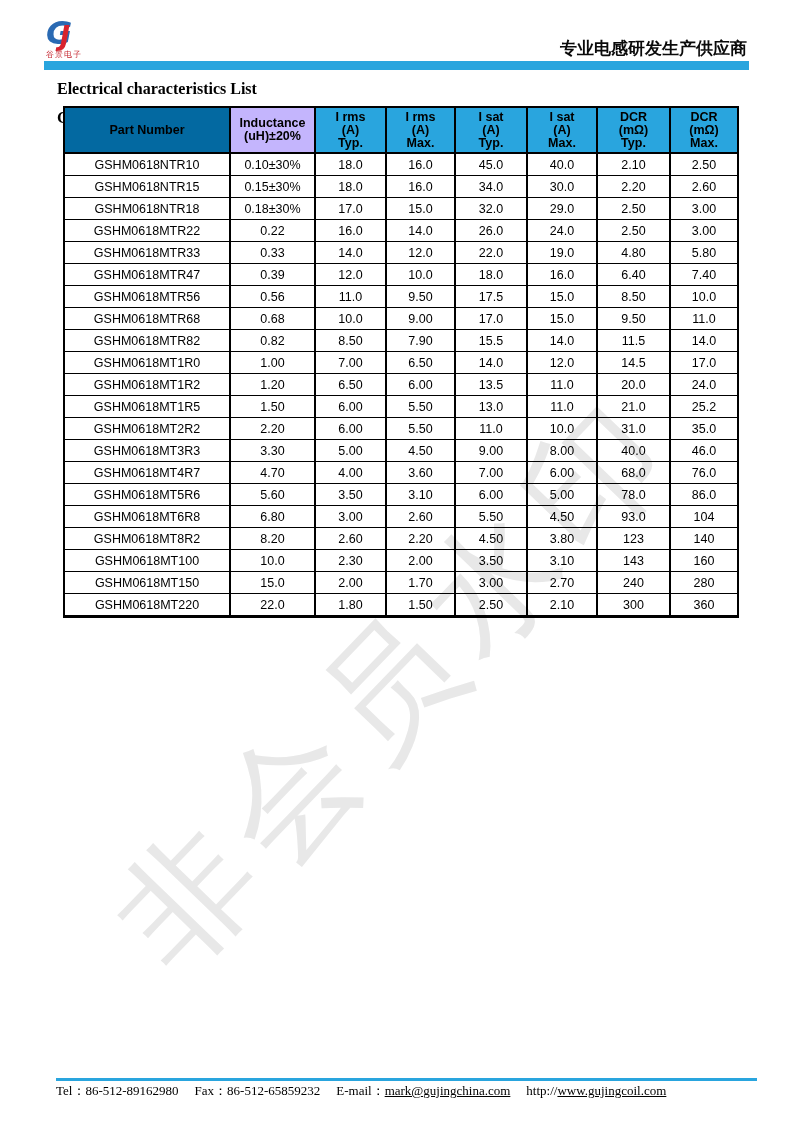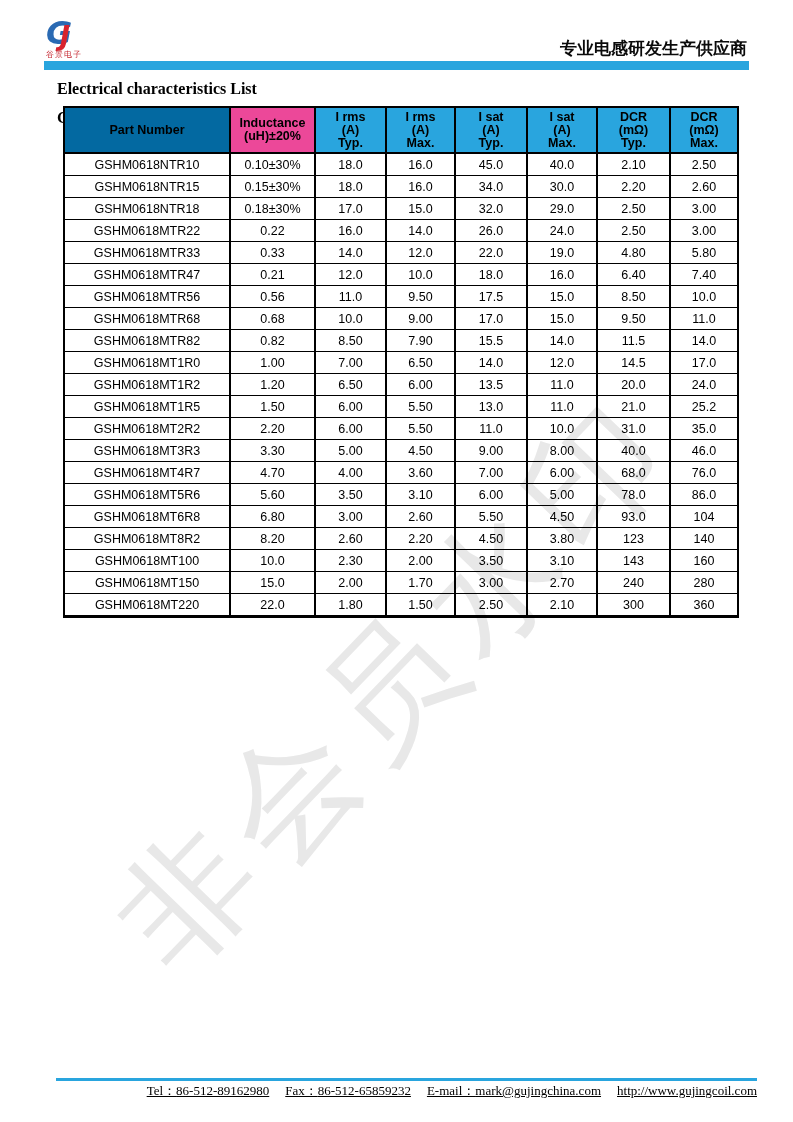--- a/index.html
+++ b/index.html
@@ -74,22 +74,22 @@
     height: 21px; text-align:center; vertical-align:middle;
     font-size:12.5px; color:#000;
     border:1px solid #000; border-left-width:2px; border-right-width:2px;
     padding:0; background:transparent;
   }
   table.spec tr:last-child td { border-bottom-width:3px; }
   
   .footer-line { position:absolute; left:56px; top:1078px; width:701px; height:3px; }
   .footer-text {
     position:absolute; left:56px; top:1082px; width:701px;
-    text-align:right; font-family:"Liberation Serif", serif;
-    font-size:13px; color:#000; white-space:nowrap;text-decoration:underline;
+    text-align:left; font-family:"Liberation Serif", serif;
+    font-size:13px; color:#000; white-space:nowrap;
   }
   .footer-text .grp { margin-right:16px; }
   .footer-text .grp:last-child { margin-right:0; }
   .link { text-decoration: underline; color:#000; cursor:pointer; }
 </style>
 </head>
 <body>
 
 <div class="page">
 
@@ -118,21 +118,21 @@
         <col style="width:72px">
           <col style="width:70px">
           <col style="width:73px">
           <col style="width:68px">
       </colgroup>
       <thead>
         <tr>
           <th style="background: #0369a1;">
             <div>Part Number</div>
           </th>
-          <th style="background: #ec4899;">
+          <th style="background: #c4b5fd;">
             <div>Inductance</div>
               <div>(uH)±20%</div>
           </th>
           <th style="background: rgb(41, 165, 222);">
             <div>I rms</div>
               <div>(A)</div>
               <div>Typ.</div>
           </th>
           <th style="background: rgb(41, 165, 222);">
             <div>I rms</div>
@@ -207,21 +207,21 @@
             <td>0.33</td>
             <td>14.0</td>
             <td>12.0</td>
             <td>22.0</td>
             <td>19.0</td>
             <td>4.80</td>
             <td>5.80</td>
           </tr>
           <tr>
             <td>GSHM0618MTR47</td>
-            <td>0.21</td>
+            <td>0.39</td>
             <td>12.0</td>
             <td>10.0</td>
             <td>18.0</td>
             <td>16.0</td>
             <td>6.40</td>
             <td>7.40</td>
           </tr>
           <tr>
             <td>GSHM0618MTR56</td>
             <td>0.56</td>

